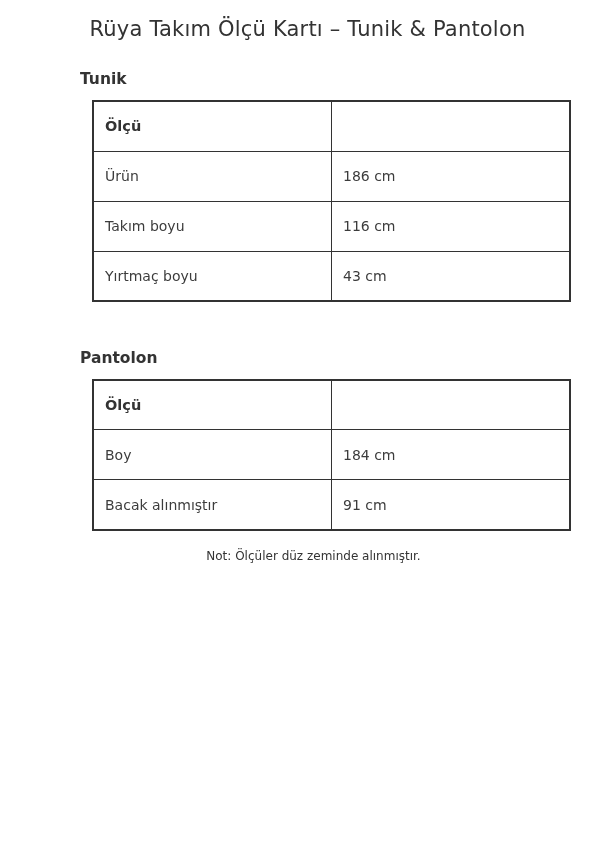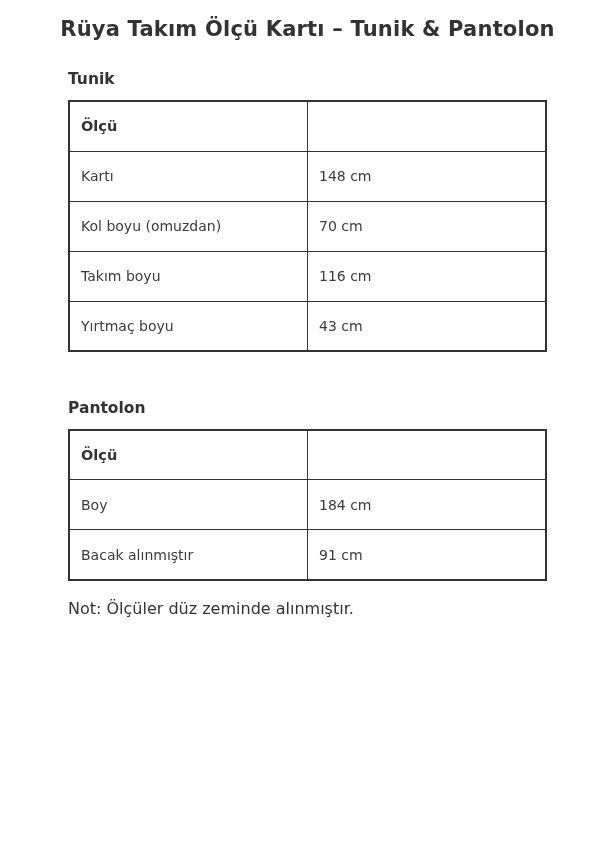--- a/index.html
+++ b/index.html
@@ -1,30 +1,30 @@
 <!DOCTYPE html>
 <html><head>
 <meta charset="utf-8">
 <style>
-  * { box-sizing: border-box; }
+  * { box-sizing: border-box; margin-left: 12px; }
   html, body {
     margin: 0;
     padding: 0;
     background: #ffffff;
   }
   body {
     width: 615px;
     height: 855px;
     font-family: "DejaVu Sans", "Liberation Sans", sans-serif;
     color: #333333;
     overflow: hidden;
   }
   .page-title {
     font-size: 21px;
-    font-weight: bold;
+    font-weight: normal;
     text-align: center;
     color: #333333;
     margin: 17px 18px 0 18px;
     line-height: 1.2;
     letter-spacing: 0.2px;
     white-space: nowrap;
   }
   .content {
     margin: 0 68px;
     width: 479px;
@@ -53,47 +53,44 @@
     font-size: 14px;
     color: #3c3c3c;
     width: 50%;
   }
   table.size-table tr.header-row td {
     font-weight: bold;
     color: #333333;
     font-size: 14.5px;
   }
   .note {
-    font-size: 16px;
+    font-size: 12px;
     color: #333333;
     margin-top: 18px;
+    text-align: center;
   }
 </style>
 </head>
 <body>
 
 <h1 class="page-title">Rüya Takım Ölçü Kartı – Tunik &amp; Pantolon</h1>
 
 <div class="content">
 
   <div>
     <h2 class="section-heading first">Tunik</h2>
     <table class="size-table">
       <tbody>
         <tr class="header-row">
           <td>Ölçü</td>
           <td></td>
         </tr>
         <tr>
-          <td>Kartı</td>
-          <td>148 cm</td>
-        </tr>
-        <tr>
-          <td>Kol boyu (omuzdan)</td>
-          <td>70 cm</td>
+          <td>Ürün</td>
+          <td>186 cm</td>
         </tr>
         <tr>
           <td>Takım boyu</td>
           <td>116 cm</td>
         </tr>
         <tr>
           <td>Yırtmaç boyu</td>
           <td>43 cm</td>
         </tr>
       </tbody>

